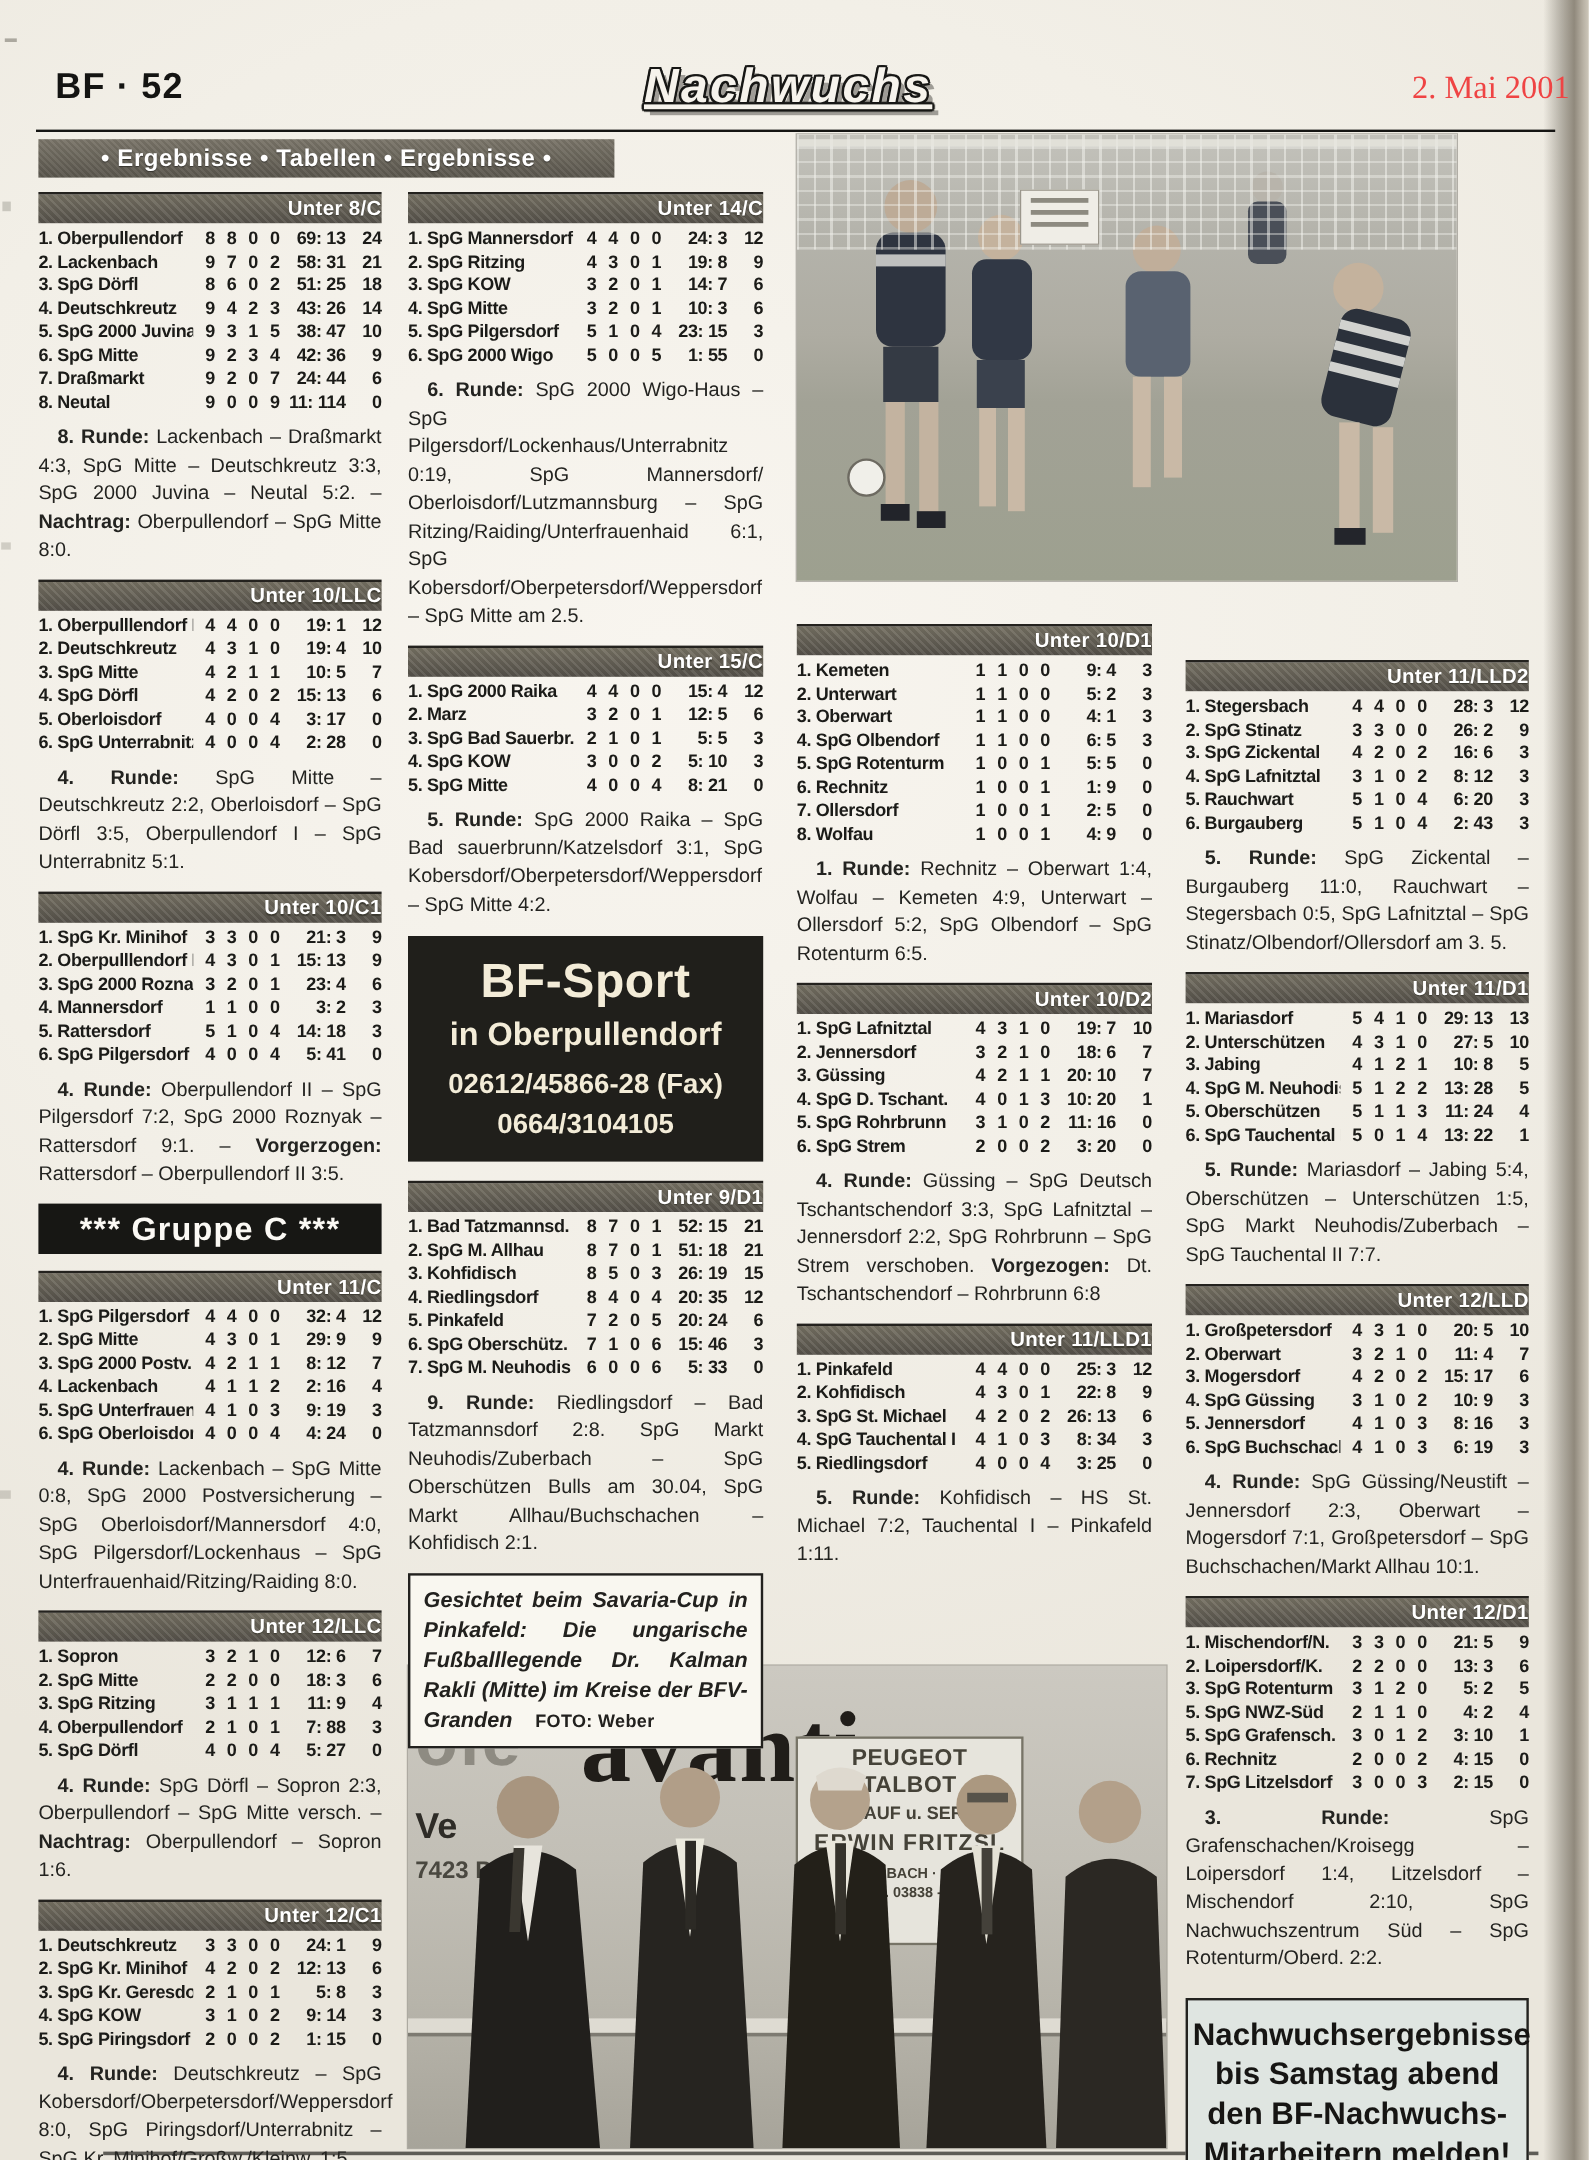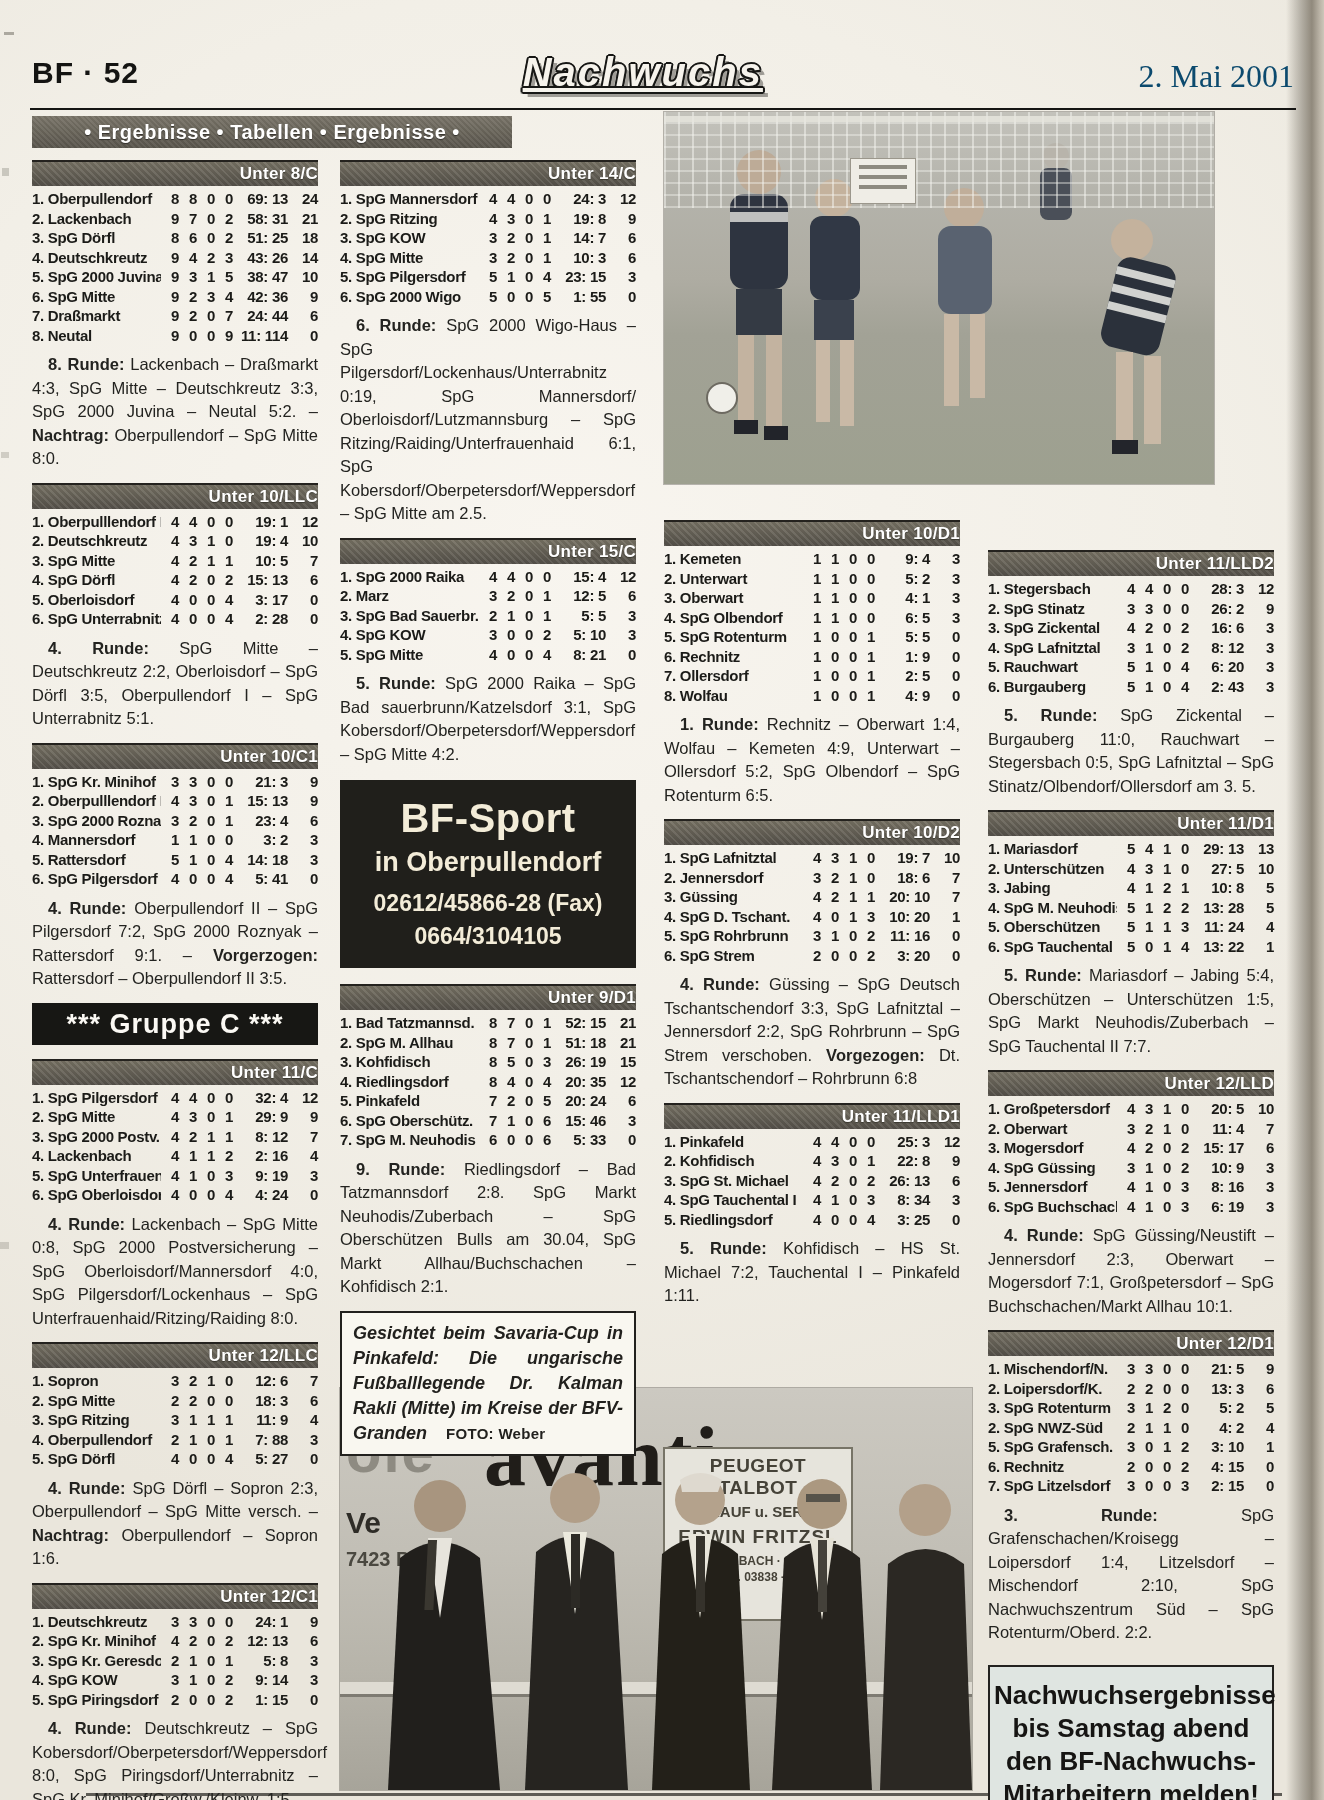--- a/index.html
+++ b/index.html
@@ -8,28 +8,28 @@
     font-family:"Liberation Sans",sans-serif;
     background:radial-gradient(1200px 1000px at 42% 30%, #f8f5ef 0%, #f2efe7 55%, #eae6dc 100%);
     color:#1d1d1a;
   }
   
   .edge-right{position:absolute;top:0;right:0;width:38px;height:1800px;
     background:linear-gradient(90deg, rgba(120,112,100,0) 0%, rgba(110,104,92,.45) 40%, #90897c 68%, #b9b2a5 88%, #cdc7ba 100%);}
   .edge-bottom{position:absolute;left:86px;bottom:4px;width:1196px;height:3px;background:#2f2d29;opacity:.75;}
   .mark{position:absolute;background:#8f8b82;opacity:.7;}
   
-  .masthead{position:absolute;left:30px;top:50px;width:1264px;height:52px;}
+  .masthead{position:absolute;left:44px;top:50px;width:1264px;height:52px;}
   .bf-label{position:absolute;left:2px;top:6px;font-size:30px;font-weight:bold;letter-spacing:1px;color:#141412;}
   .section-title{position:absolute;left:50%;transform:translateX(-58%);top:0px;
     font-size:40px;font-weight:bold;font-style:italic;letter-spacing:2px;color:#f6f3ec;
     text-shadow:2px 0 #171715,-2px 0 #171715,0 2px #171715,0 -2px #171715,
       1.5px 1.5px #171715,-1.5px 1.5px #171715,1.5px -1.5px #171715,-1.5px -1.5px #171715,
       5px 5px 0 rgba(90,88,82,.55);text-decoration:underline;}
-  .date{position:absolute;right:0;top:8px;font-family:"Liberation Serif",serif;font-size:32px;color:#0c4a6e;}
+  .date{position:absolute;right:0;top:8px;font-family:"Liberation Serif",serif;font-size:27px;color:#ef4444;}
   .head-rule{position:absolute;left:30px;top:108px;width:1266px;height:2px;background:#151513;}
   
   .col{position:absolute;}
   #col1{left:32px;top:116px;width:286px;}
   #col2{left:340px;top:160px;width:296px;}
   #col3{left:664px;top:498px;width:296px;}
   #col4{left:988px;top:550px;width:286px;}
   
   .banner-results{width:480px;height:32px;line-height:32px;margin-bottom:12px;
     background:repeating-linear-gradient(45deg, rgba(255,255,255,.05) 0 2px, rgba(0,0,0,.05) 2px 4px),linear-gradient(180deg,#7a7569,#5a564d);
@@ -1179,21 +1179,21 @@
         <div class="trow">
           <span class="team">3. SpG Rotenturm</span>
           <span class="n">3</span>
           <span class="n">1</span>
           <span class="n">2</span>
           <span class="n">0</span>
           <span class="goals">5: 2</span>
           <span class="pts">5</span>
         </div>
         <div class="trow">
-          <span class="team">2. SpG NWZ-Süd</span>
+          <span class="team">5. SpG NWZ-Süd</span>
           <span class="n">2</span>
           <span class="n">1</span>
           <span class="n">1</span>
           <span class="n">0</span>
           <span class="goals">4: 2</span>
           <span class="pts">4</span>
         </div>
         <div class="trow">
           <span class="team">5. SpG Grafensch.</span>
           <span class="n">3</span>

